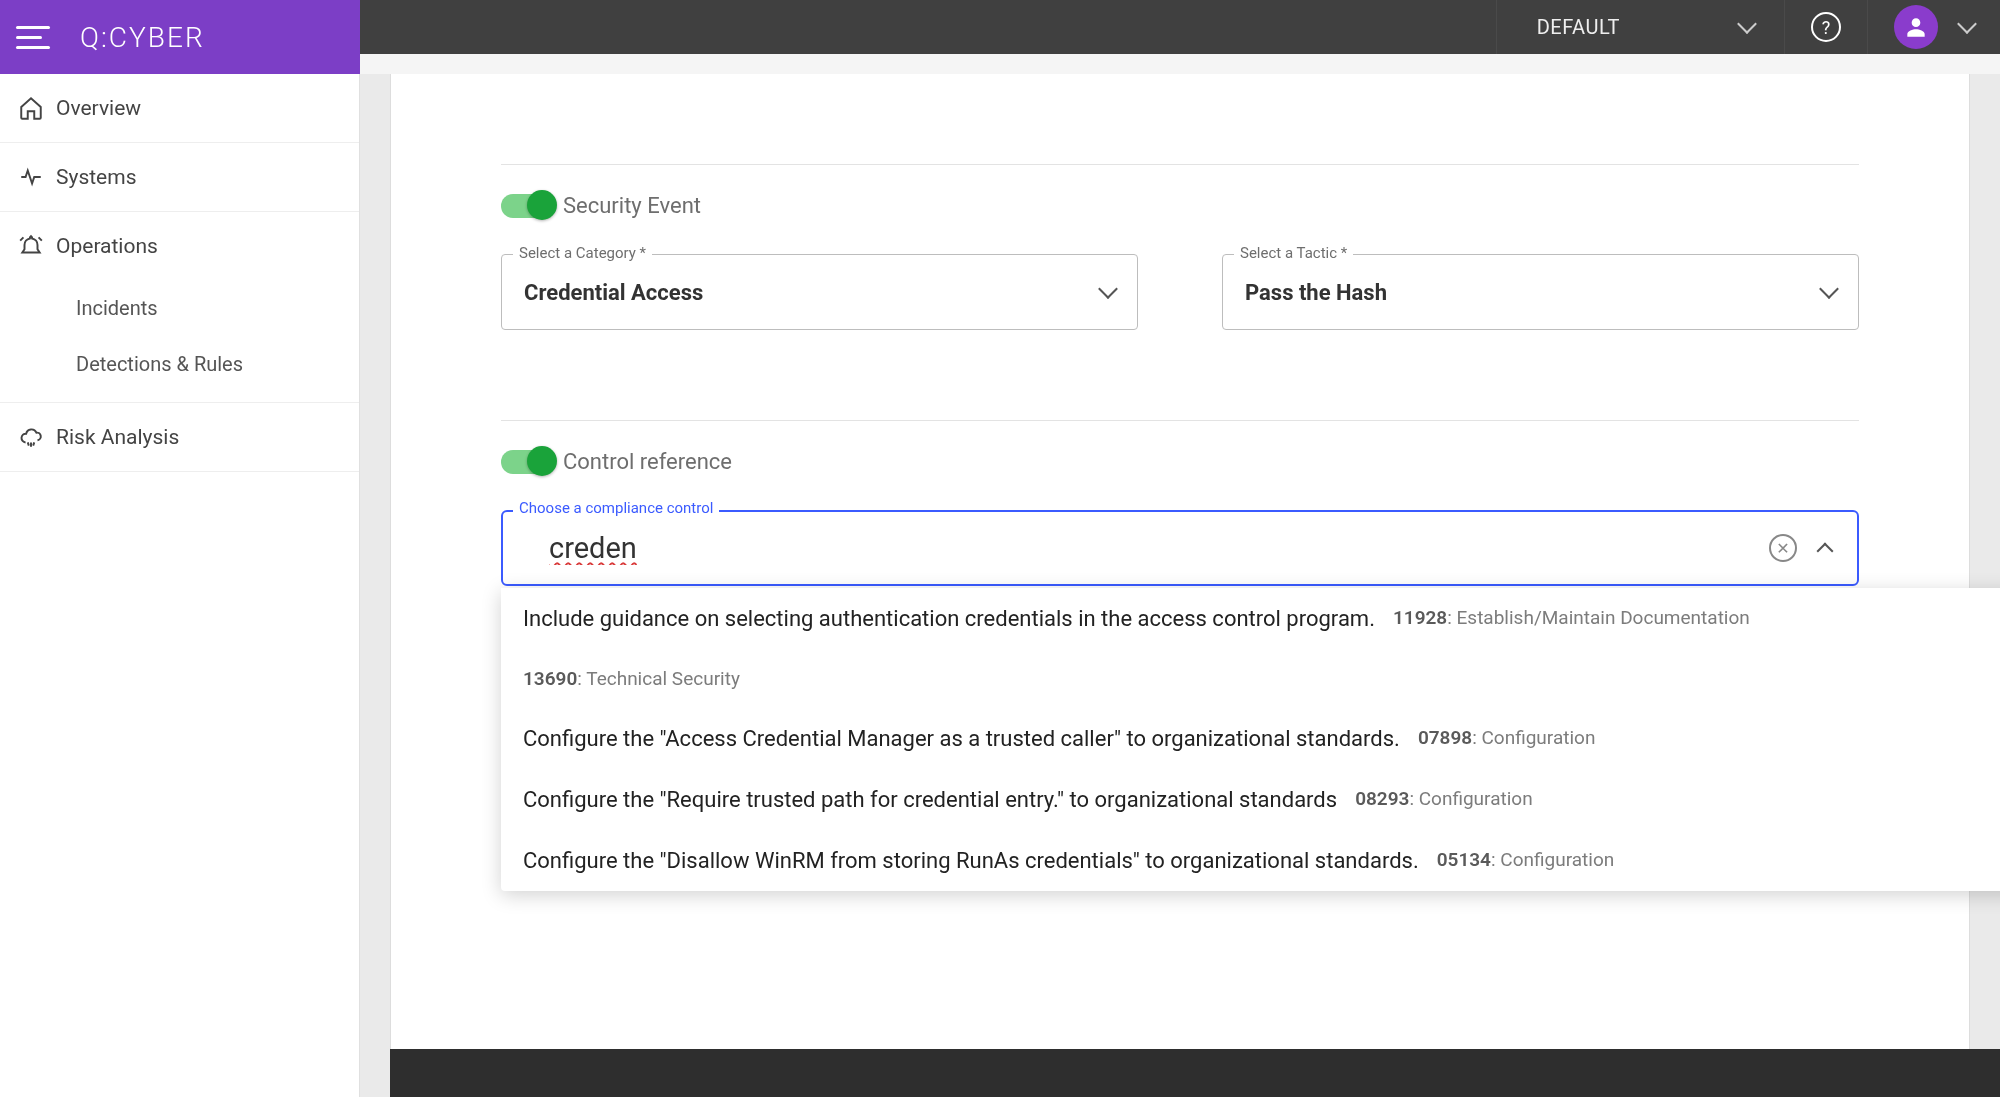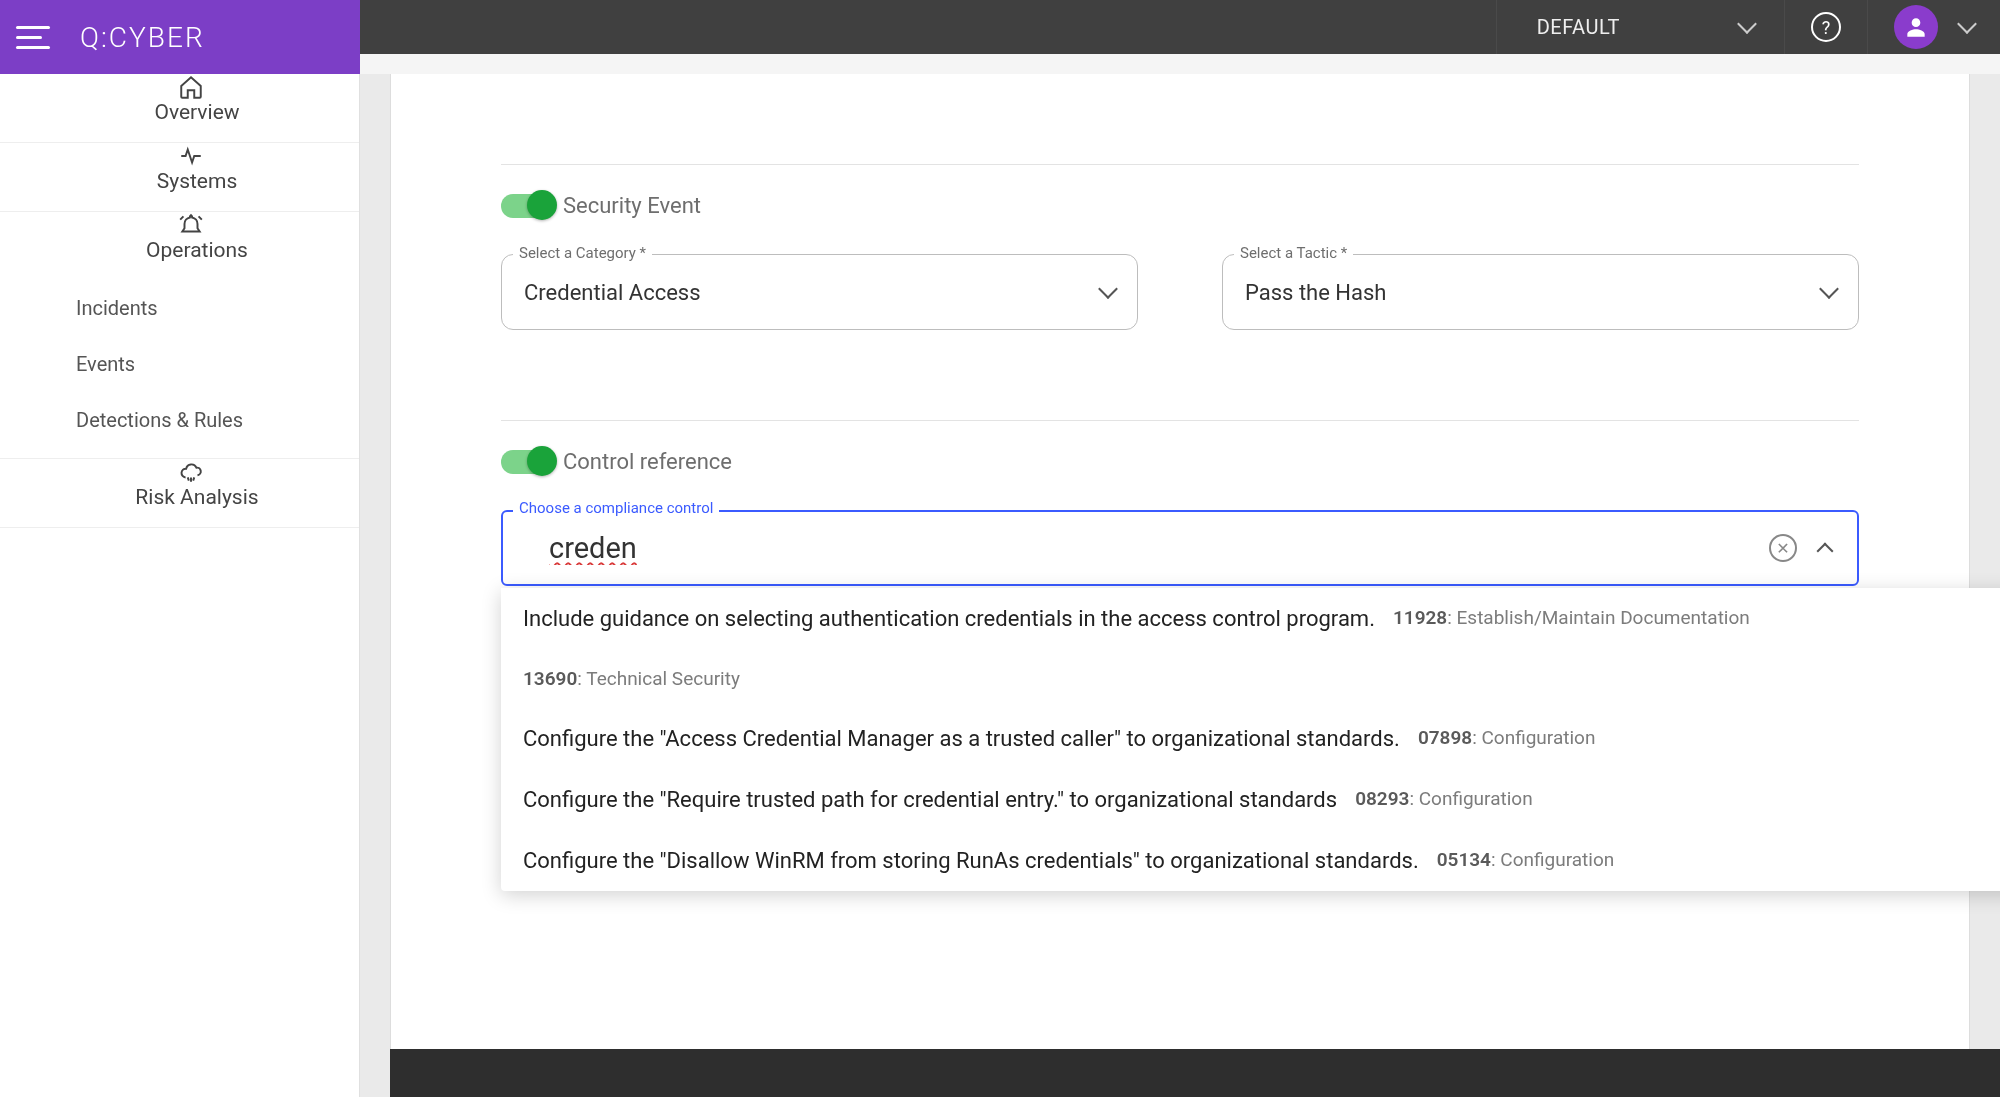--- a/index.html
+++ b/index.html
@@ -148,25 +148,24 @@
 }
 
 .sidebar-section {
   border-bottom: 1px solid #eee;
 }
 
 .sidebar-item {
   display: flex;
   align-items: center;
   height: 68px;
-  padding-left: 35px;
+  padding-left: 18px;
   font-size: 21px;
   color: #444;
   cursor: pointer;
-  flex-direction: column;
 }
 
 .sidebar-item .icon-slot {
   width: 38px;
   display: flex;
   align-items: center;
   justify-content: flex-start;
 }
 
 .sidebar-item .icon-slot svg {
@@ -277,29 +276,30 @@
   top: -10px;
   left: 12px;
   background: #fff;
   padding: 0 6px;
   font-size: 15px;
   color: #6e6e6e;
 }
 
 .select-box {
   border: 1px solid #bdbdbd;
-  border-radius: 12px;
+  border-radius: 4px;
   height: 76px;
   display: flex;
   align-items: center;
   justify-content: space-between;
   padding: 0 22px;
   font-size: 22px;
   color: #333;
   cursor: pointer;
+  font-weight: bold;
 }
 
 .select-chevron {
   width: 14px;
   height: 14px;
   border-right: 2px solid #555;
   border-bottom: 2px solid #555;
   transform: rotate(45deg);
   margin-top: -6px;
 }
@@ -477,23 +477,20 @@
         <span class="icon-slot">
           <svg viewBox="0 0 24 24">
               <path d="M12 3l1 1v1a6 6 0 0 1 5 6v4l2 3H4l2-3v-4a6 6 0 0 1 5-6V4z"></path>
               <path d="M2 7l3-3M22 7l-3-3"></path>
             </svg>
         </span>
         <span>Operations</span>
       </div>
       <div class="sidebar-sub">
         <span>Incidents</span>
-      </div>
-      <div class="sidebar-sub">
-        <span>Events</span>
       </div>
       <div class="sidebar-sub" style="margin-bottom:10px;">
         <span>Detections &amp; Rules</span>
       </div>
     </div>
     <div class="sidebar-section" style="border-bottom:1px solid #eee;">
       <div class="sidebar-item">
         <span class="icon-slot">
           <svg viewBox="0 0 24 24">
               <path d="M7 17a4 4 0 1 1 .5-8A5 5 0 0 1 17 8a3.5 3.5 0 0 1 1 7"></path>

